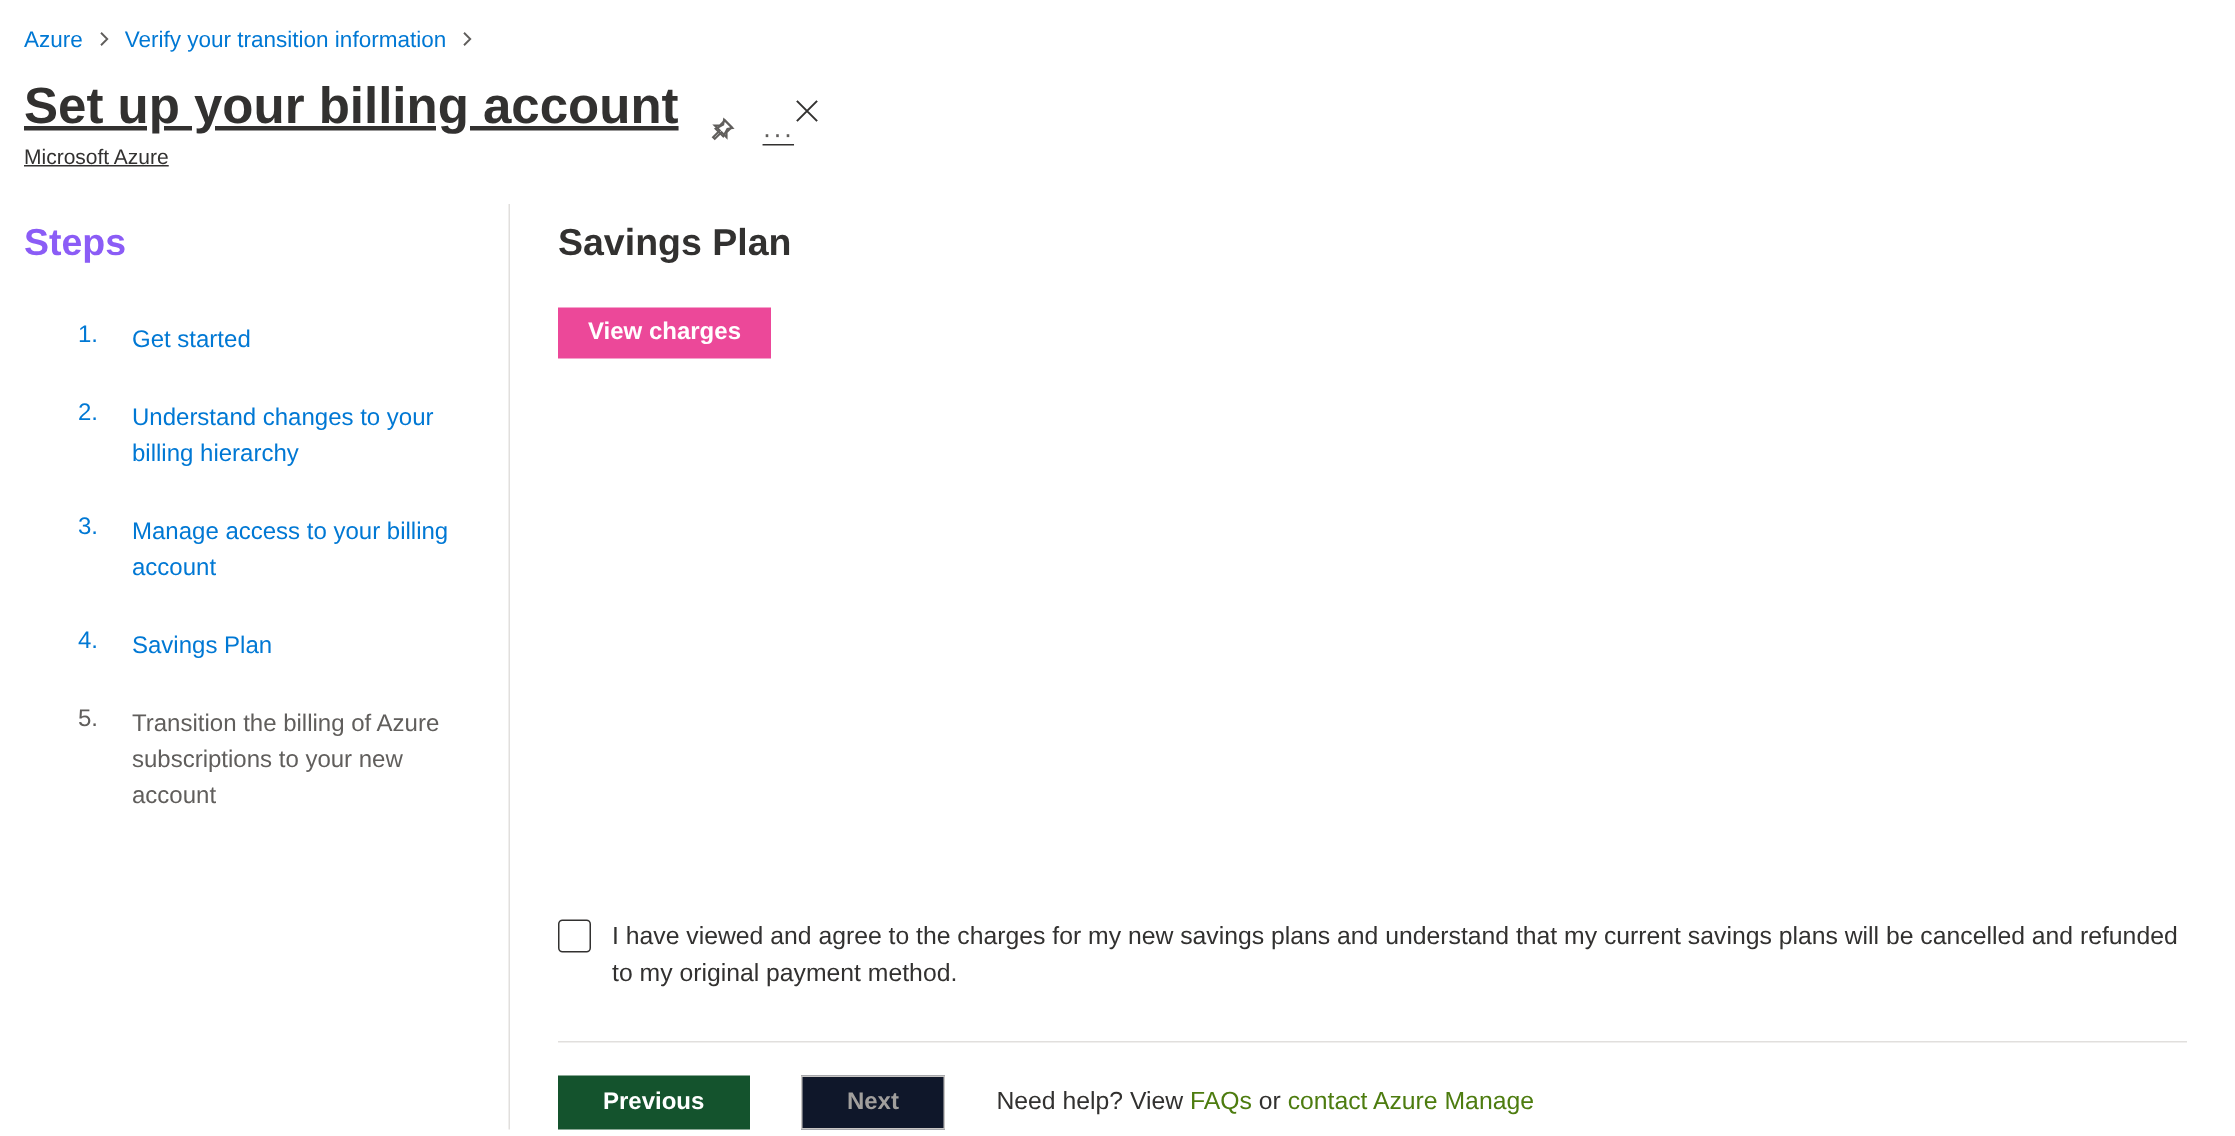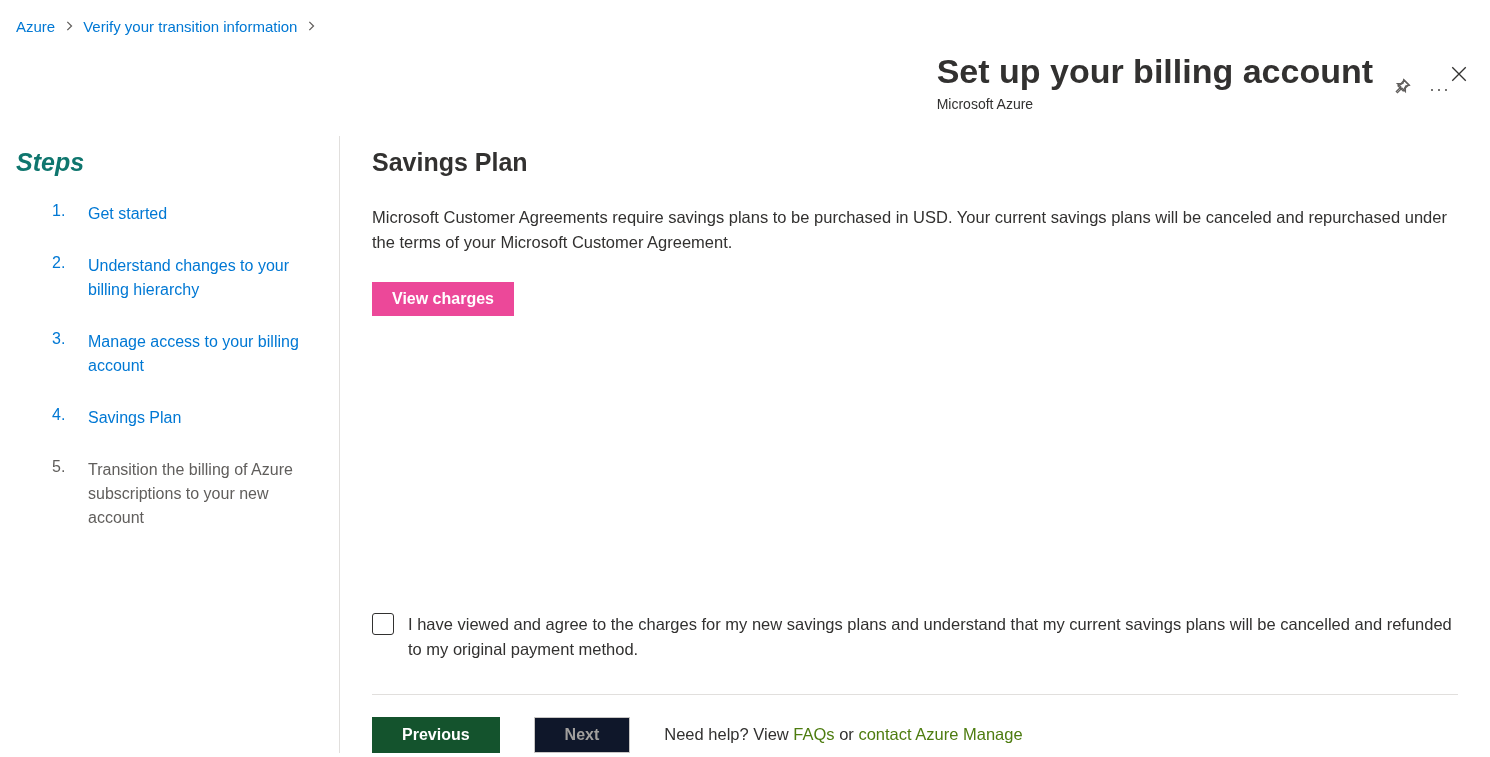--- a/index.html
+++ b/index.html
@@ -27,22 +27,23 @@
       text-decoration: none;
       cursor: pointer;
     }
     .breadcrumb .chevron {
       color: #605e5c;
       font-size: 13px;
     }
     .header {
       display: flex;
       align-items: flex-start;
-      justify-content: flex-end;
+      justify-content: flex-start;
       padding: 8px 16px 0 16px;
+      text-decoration: underline;
     }
     .header-left {
       display: flex;
       align-items: center;
       gap: 20px;
     }
     .title-block h1 {
       font-size: 34px;
       font-weight: 600;
       color: #323130;
@@ -79,23 +80,22 @@
       height: calc(100% - 140px);
     }
     .sidebar {
       width: 340px;
       padding: 12px 20px 0 16px;
       border-right: 1px solid #e1dfdd;
     }
     .sidebar h2 {
       font-size: 25px;
       font-weight: 600;
-      color: #0f766e;
-      margin-bottom: 25px;
-      font-style: italic;
+      color: #8b5cf6;
+      margin-bottom: 38px;
     }
     .steps-list {
       list-style: none;
     }
     .steps-list li {
       display: flex;
       align-items: flex-start;
       gap: 18px;
       margin-bottom: 28px;
       padding-left: 36px;
@@ -279,21 +279,20 @@
       <li class="step-inactive">
         <span class="step-num">5.</span>
         <span class="step-label">Transition the billing of Azure subscriptions to your new account</span>
       </li>
     </ol>
   </div>
 
   <div class="main">
     <div class="main-content-area">
       <h2>Savings Plan</h2>
-      <p class="description">Microsoft Customer Agreements require savings plans to be purchased in USD. Your current savings plans will be canceled and repurchased under the terms of your Microsoft Customer Agreement.</p>
       <div>
         <button class="btn-primary">View charges</button>
       </div>
       <div class="agree-row">
         <div class="checkbox"></div>
         <div class="agree-text">I have viewed and agree to the charges for my new savings plans and understand that my current savings plans will be cancelled and refunded to my original payment method.</div>
       </div>
     </div>
     <div class="footer">
       <div class="footer-buttons">

